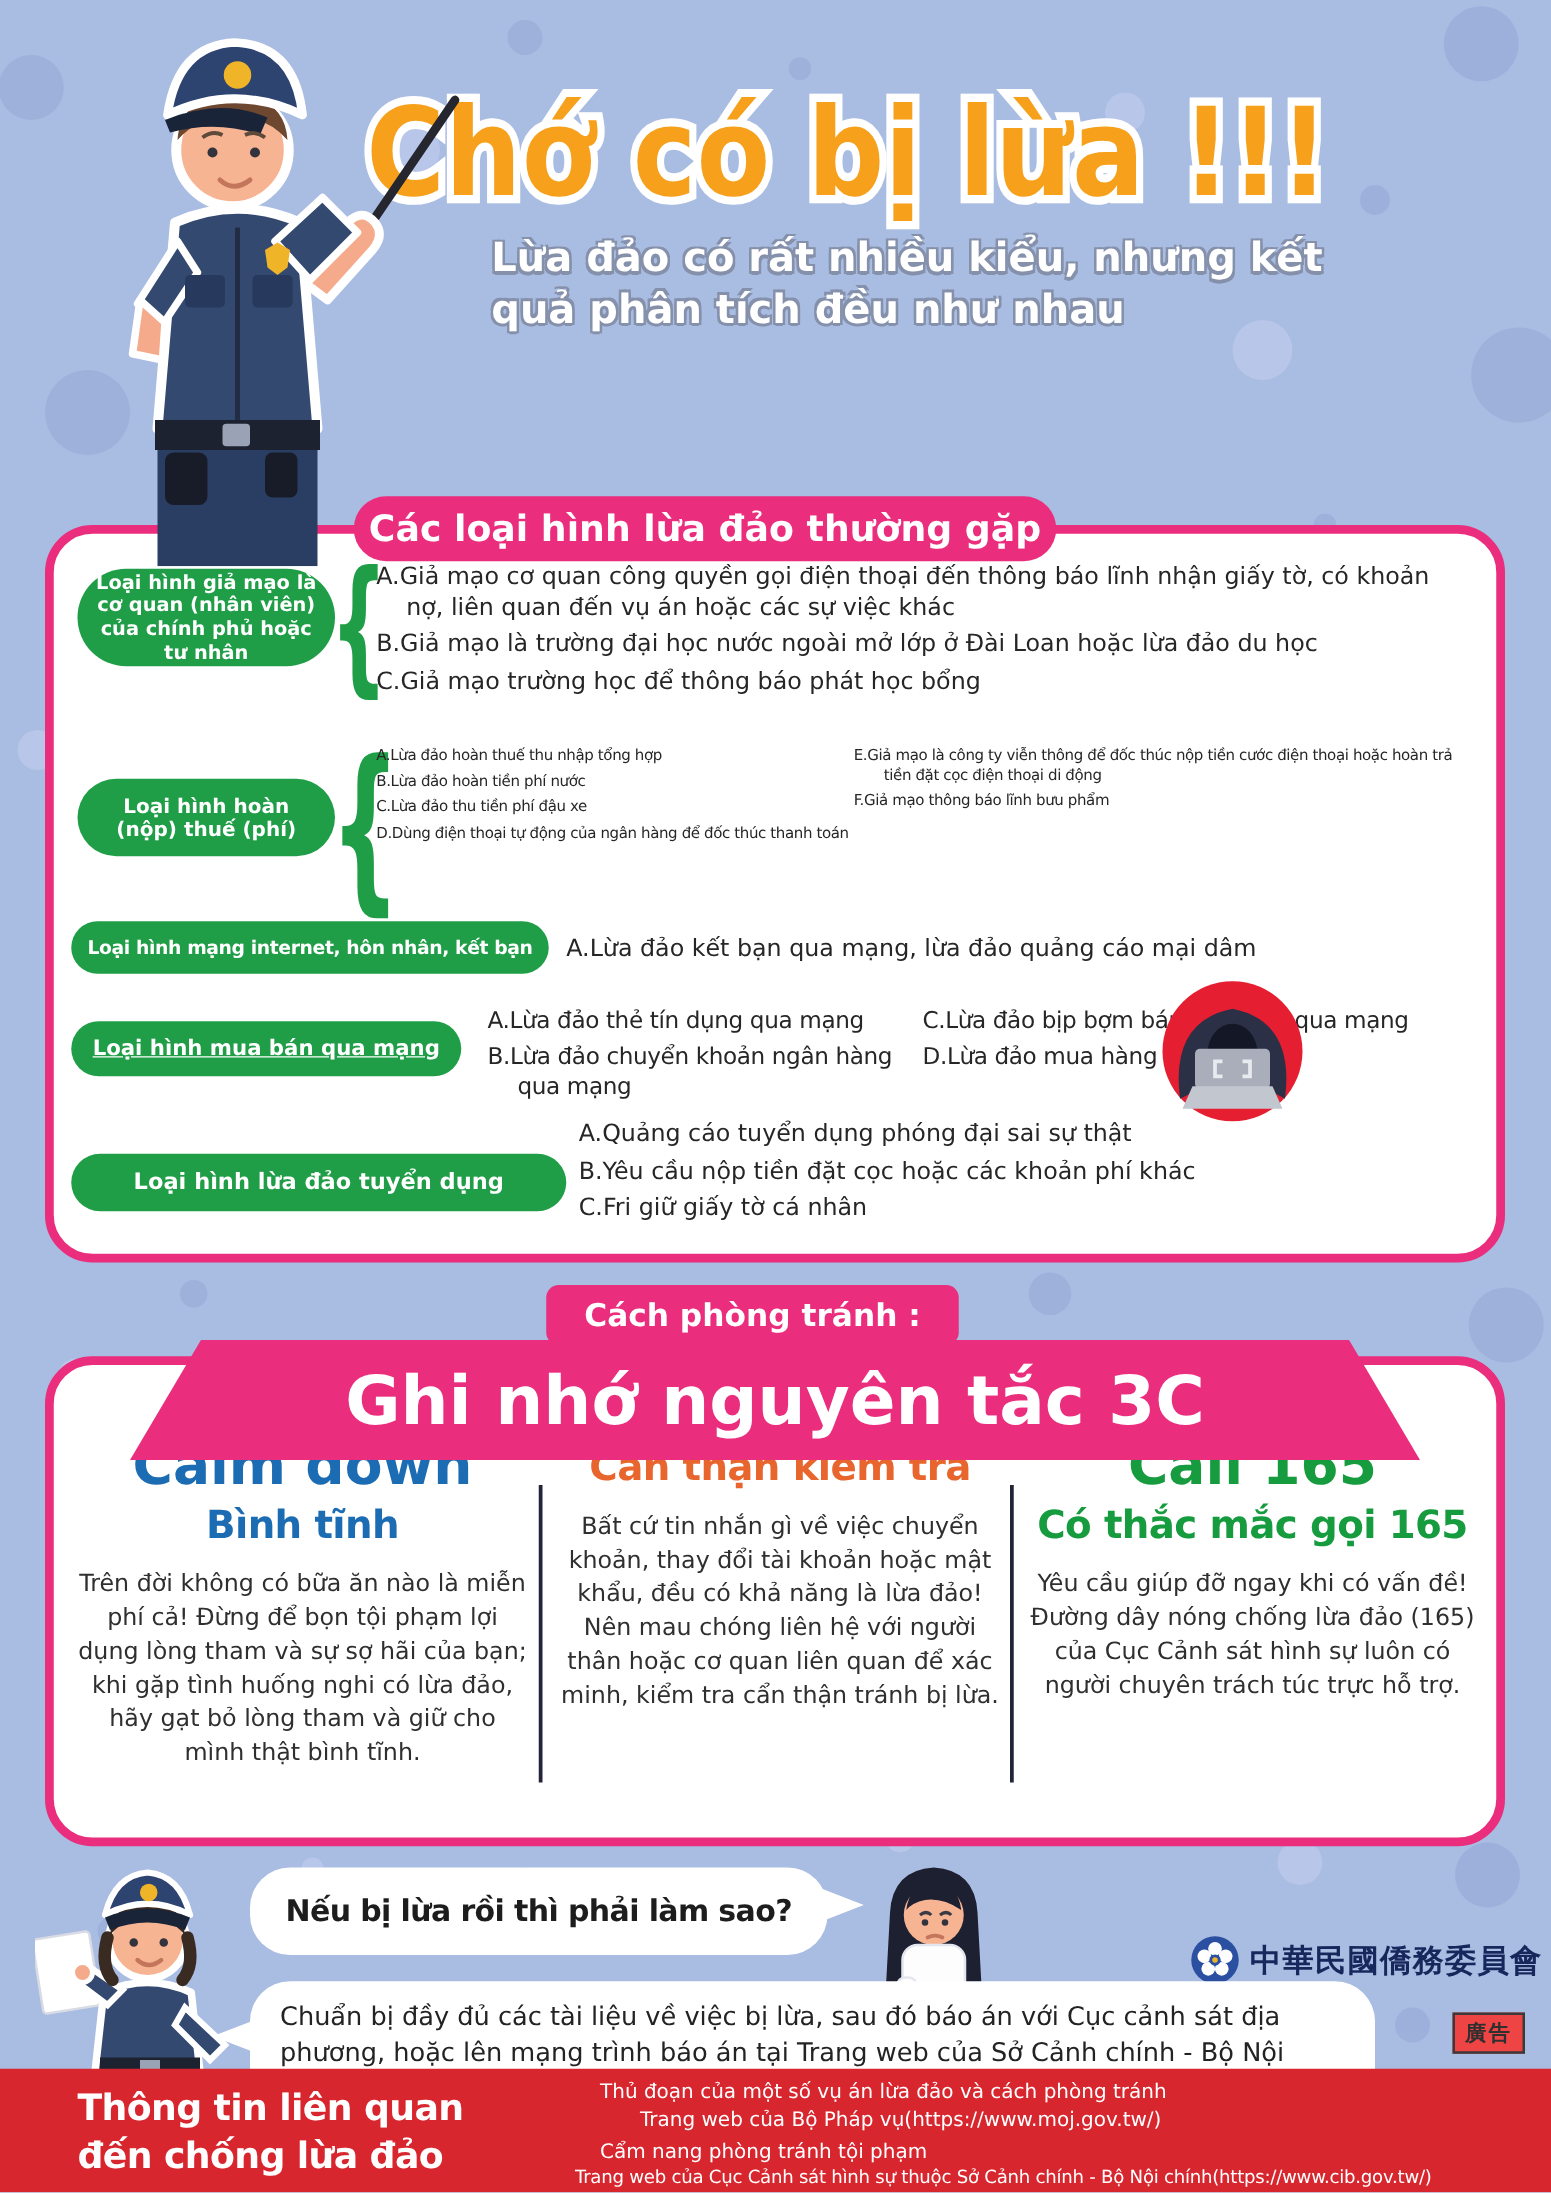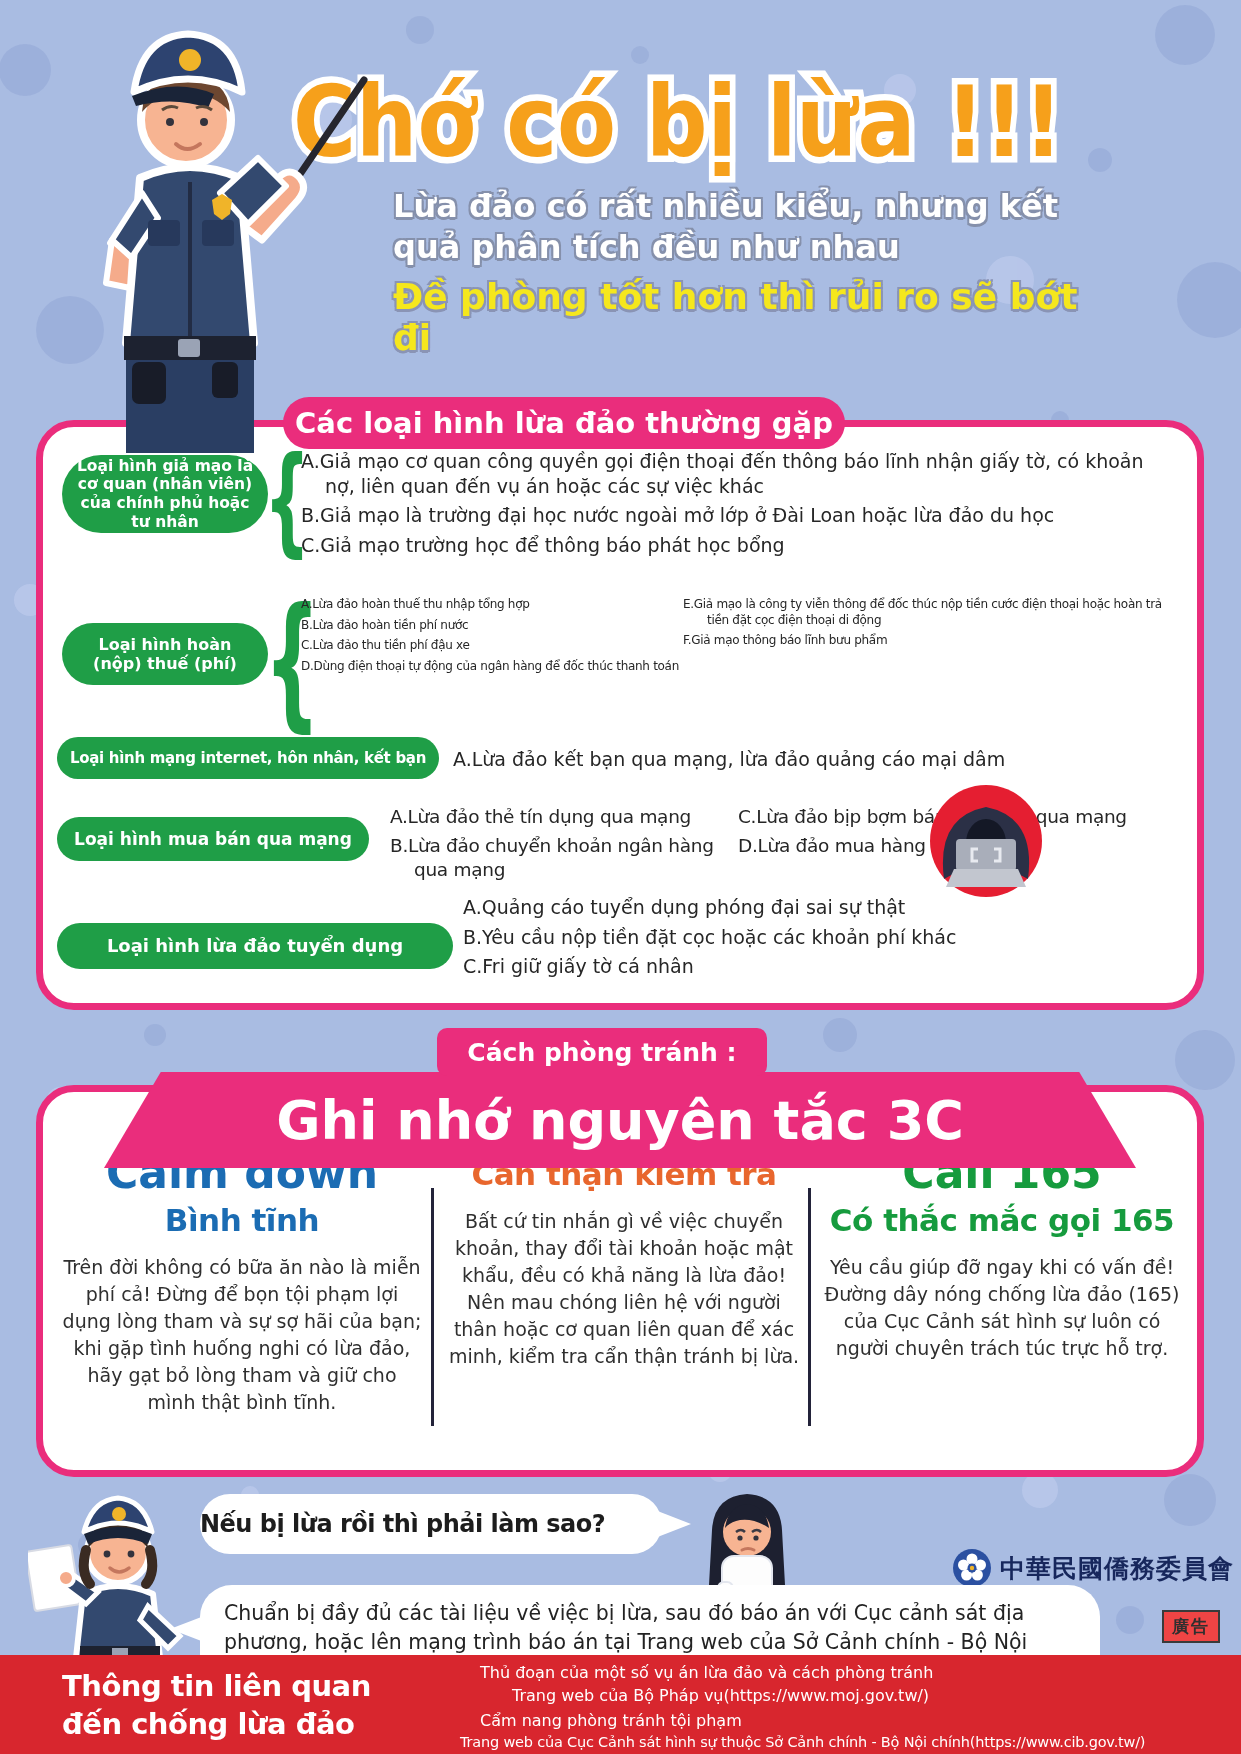--- a/index.html
+++ b/index.html
@@ -35,21 +35,21 @@
   .box2{left:36px;top:1085px;width:1154px;height:378px;background:#ffffff;border:7px solid #ea2d7c;border-radius:38px;z-index:3;}
   .col{position:absolute;top:58px;text-align:center;}
   .col-en{font-size:44px;font-weight:bold;line-height:1.05;}
   .col-vi{font-size:31px;font-weight:bold;margin-top:6px;letter-spacing:-.5px;}
   .col-body{font-size:19px;line-height:1.42;color:#2f2f2f;margin-top:16px;}
   .vdiv{position:absolute;width:3px;height:238px;top:96px;background:#23233a;}
   .c-blue{color:#1b6cb3;} .c-orange{color:#e8662d;} .c-green{color:#169b3e;}
 
   
   .bubble{background:#fff;border-radius:32px;z-index:4;}
-  .bubble1{left:200px;top:1494px;width:462px;height:60px;display:flex;align-items:center;
+  .bubble1{left:200px;top:1494px;width:462px;height:70px;display:flex;align-items:center;justify-content:center;
     font-size:24px;font-weight:bold;color:#1d1d1d;letter-spacing:-.5px;}
   .tail-r{left:655px;top:1510px;width:0;height:0;border-top:14px solid transparent;border-bottom:14px solid transparent;
     border-left:36px solid #fff;z-index:4;}
   .bubble2{left:200px;top:1585px;width:852px;padding:14px 24px;font-size:20.5px;line-height:1.42;color:#232323;z-index:4;}
   .tail-l{left:170px;top:1616px;width:0;height:0;border-top:13px solid transparent;border-bottom:13px solid transparent;
     border-right:34px solid #fff;z-index:4;}
   .org{left:952px;top:1548px;display:flex;align-items:center;gap:8px;}
   .org-name{font-size:25px;font-weight:bold;color:#17275c;letter-spacing:1px;}
   .ad{left:1162px;top:1610px;border:2px solid #3a3a3a;background:#ef4444;color:#2f2f2f;
     font-size:17px;font-weight:bold;padding:3px 8px;letter-spacing:2px;}
@@ -130,21 +130,20 @@
   </svg>
 
   <svg class="abs" style="left:278px;top:36px;width:800px;height:160px;z-index:2" viewBox="0 0 800 160">
     <text x="400" y="120" text-anchor="middle" font-size="98" font-weight="bold" fill="#f6a01b" stroke="#ffffff" stroke-width="13" paint-order="stroke" textLength="770" lengthAdjust="spacingAndGlyphs" font-family="DejaVu Sans, sans-serif">Chớ có bị lừa !!!</text>
   </svg>
 
   <div class="abs subtitle" style="z-index:2">
     <div>Lừa đảo có rất nhiều kiểu, nhưng kết</div>
     <div>quả phân tích đều như nhau</div>
   </div>
-  <div class="abs highlight" style="z-index:2">Đề phòng tốt hơn thì rủi ro sẽ bớt đi</div>
 
   <div class="abs banner">Các loại hình lừa đảo thường gặp</div>
 
   <div class="abs box1">
 
     <div class="pill" style="left:19px;top:28px;width:206px;height:78px;font-size:15.5px;">Loại hình giả mạo là cơ quan (nhân viên) của chính phủ hoặc tư nhân</div>
     <div class="brace" style="left:221px;top:14px;font-size:118px;">{</div>
     <div class="items" style="left:258px;top:22px;width:872px;">
       <div class="item hang">A.Giả mạo cơ quan công quyền gọi điện thoại đến thông báo lĩnh nhận giấy tờ, có khoản nợ, liên quan đến vụ án hoặc các sự việc khác</div>
       <div class="item hang">B.Giả mạo là trường đại học nước ngoài mở lớp ở Đài Loan hoặc lừa đảo du học</div>
@@ -162,21 +161,21 @@
     <div class="items" style="left:640px;top:170px;width:492px;">
       <div class="item hang sz18">E.Giả mạo là công ty viễn thông để đốc thúc nộp tiền cước điện thoại hoặc hoàn trả tiền đặt cọc điện thoại di động</div>
       <div class="item hang sz18">F.Giả mạo thông báo lĩnh bưu phẩm</div>
     </div>
 
     <div class="pill" style="left:14px;top:310px;width:382px;height:42px;font-size:15px;letter-spacing:-.3px;">Loại hình mạng internet, hôn nhân, kết bạn</div>
     <div class="items" style="left:410px;top:320px;width:710px;">
       <div class="item">A.Lừa đảo kết bạn qua mạng, lừa đảo quảng cáo mại dâm</div>
     </div>
 
-    <div class="pill" style="left:14px;top:390px;width:312px;height:44px;font-size:17px;">Loại hình mua bán qua mạng</div>
+    <div class="pill" style="left:14px;top:390px;width:312px;height:44px;font-size:17px;text-decoration:underline;">Loại hình mua bán qua mạng</div>
     <div class="items" style="left:347px;top:378px;width:345px;">
       <div class="item hang sz185">A.Lừa đảo thẻ tín dụng qua mạng</div>
       <div class="item hang sz185">B.Lừa đảo chuyển khoản ngân hàng qua mạng</div>
     </div>
     <div class="items" style="left:695px;top:378px;width:442px;">
       <div class="item hang sz185">C.Lừa đảo bịp bợm bán hàng giả qua mạng</div>
       <div class="item hang sz185">D.Lừa đảo mua hàng qua mạng</div>
     </div>
 
     <div class="pill" style="left:14px;top:496px;width:396px;height:46px;font-size:18px;">Loại hình lừa đảo tuyển dụng</div>

